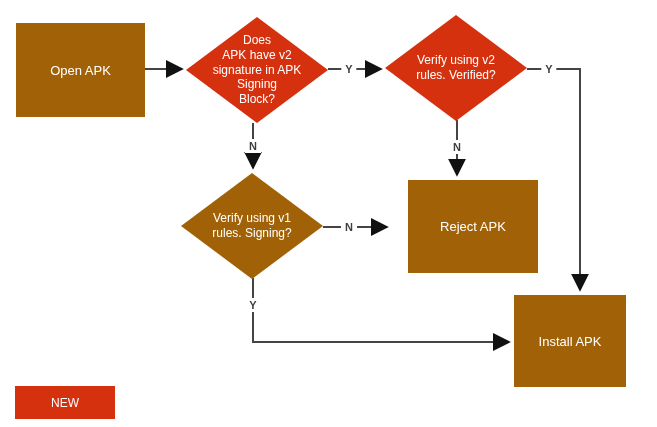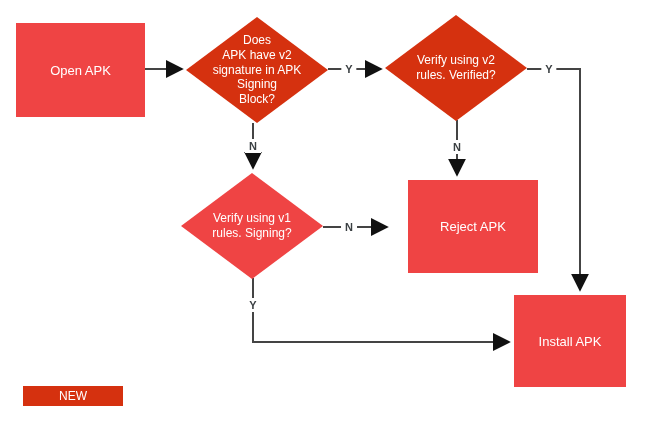--- a/index.html
+++ b/index.html
@@ -4,21 +4,21 @@
 <style>
   html,body{margin:0;padding:0;background:#ffffff;}
   body{font-family:"Liberation Sans","DejaVu Sans",sans-serif;}
   .canvas{position:relative;width:657px;height:427px;background:#ffffff;overflow:hidden;}
   .edges-svg{position:absolute;left:0;top:0;width:657px;height:427px;pointer-events:none;}
   .node{position:absolute;display:flex;align-items:center;justify-content:center;
         text-align:center;color:#ffffff;white-space:pre-line;}
   .rect-node{font-size:13px;}
   .diamond{clip-path:polygon(50% 0%,100% 50%,50% 100%,0% 50%);font-size:12px;line-height:1.22;}
   .red{background:#d5310f;}
-  .blue{background:#ef4444;}
+  .blue{background:#a16207;}
   .edge-label{position:absolute;transform:translate(-50%,-50%);background:#ffffff;
         padding:0 4px;font-size:11px;font-weight:bold;color:#3a3f42;line-height:14px;}
   .legend-box{position:absolute;display:flex;align-items:center;justify-content:center;
         color:#ffffff;font-size:12px;}
 </style>
 </head>
 <body>
 
 <div class="canvas">
 
@@ -69,17 +69,17 @@
     <span>Install APK</span>
   </div>
 
   <span class="edge-label" style="left:349px;top:69px;">Y</span>
   <span class="edge-label" style="left:253px;top:146px;">N</span>
   <span class="edge-label" style="left:549px;top:69px;">Y</span>
   <span class="edge-label" style="left:457px;top:147px;">N</span>
   <span class="edge-label" style="left:349px;top:227px;">N</span>
   <span class="edge-label" style="left:253px;top:305px;">Y</span>
 
-  <div class="legend-box red" style="left:15px;top:386px;width:100px;height:20px;margin-left:8px;">
+  <div class="legend-box red" style="left:15px;top:386px;width:100px;height:33px;">
     <span>NEW</span>
   </div>
 
 </div>
 
 </body></html>

